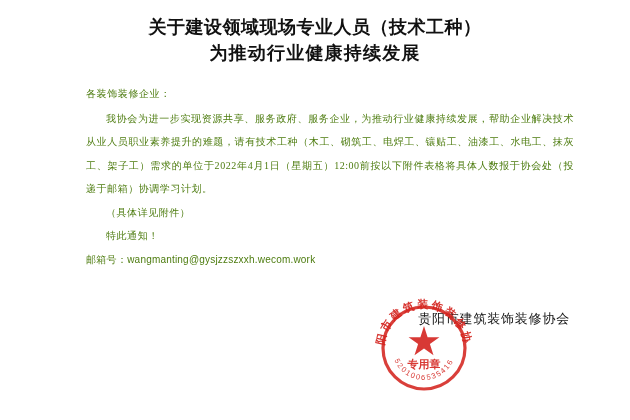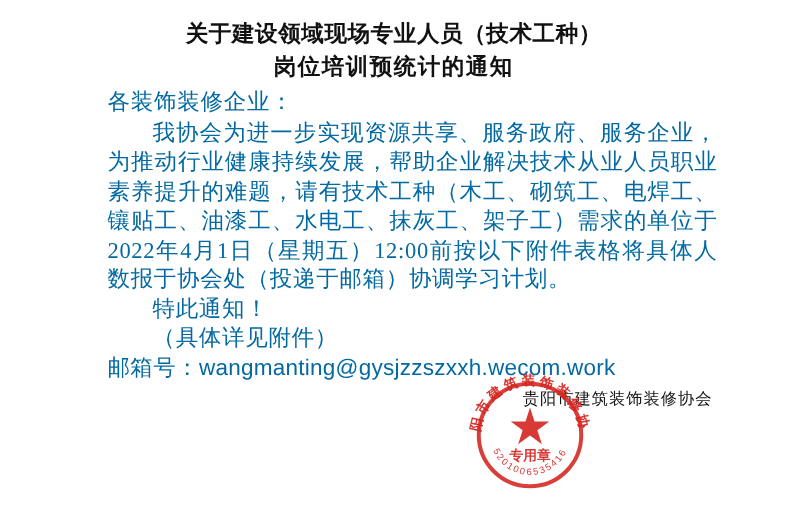--- a/index.html
+++ b/index.html
@@ -40,24 +40,24 @@
     padding: 0 8px;
   }
   .title-line {
     display: block;
     white-space: nowrap;
   }
   .title-line-2 {
     letter-spacing: 1.2px;
   }
   .body-block {
-    margin-top: 4px;
-    font-size: 18px;
+    margin-top: 16px;
+    font-size: 10px;
     line-height: 23.5px;
-    color: #0369a1;
+    color: #4d7c0f;
   }
   .salutation {
     margin: 0 0 1px 0;
     padding-left: 30px;
     letter-spacing: 0.6px;
   }
   .para {
     margin: 0;
     text-align: justify;
     text-align-last: left;
@@ -106,28 +106,28 @@
   }
 </style>
 </head>
 <body>
 
 <div id="page">
   <div class="doc-inner">
 
     <div class="title">
       <span class="title-line">关于建设领域现场专业人员（技术工种）</span>
-      <span class="title-line title-line-2">岗位培训预统计的通知</span>
+      <span class="title-line title-line-2">为推动行业健康持续发展</span>
     </div>
 
     <div class="body-block">
       <p class="salutation">各装饰装修企业：</p>
       <p class="para indent">我协会为进一步实现资源共享、服务政府、服务企业，为推动行业健康持续发展，帮助企业解决技术从业人员职业素养提升的难题，请有技术工种（木工、砌筑工、电焊工、镶贴工、油漆工、水电工、抹灰工、架子工）需求的单位于2022年4月1日（星期五）12:00前按以下附件表格将具体人数报于协会处（投递于邮箱）协调学习计划。</p>
+      <p class="para indent">（具体详见附件）</p>
       <p class="para indent">特此通知！</p>
-      <p class="para indent">（具体详见附件）</p>
       <p class="email-line">
         <span>邮箱号：</span><span class="email-val">wangmanting@gysjzzszxxh.wecom.work</span>
       </p>
     </div>
 
   </div>
 
   <div class="signature">
     <span class="sig-line">贵阳市建筑装饰装修协会</span>
   </div>

